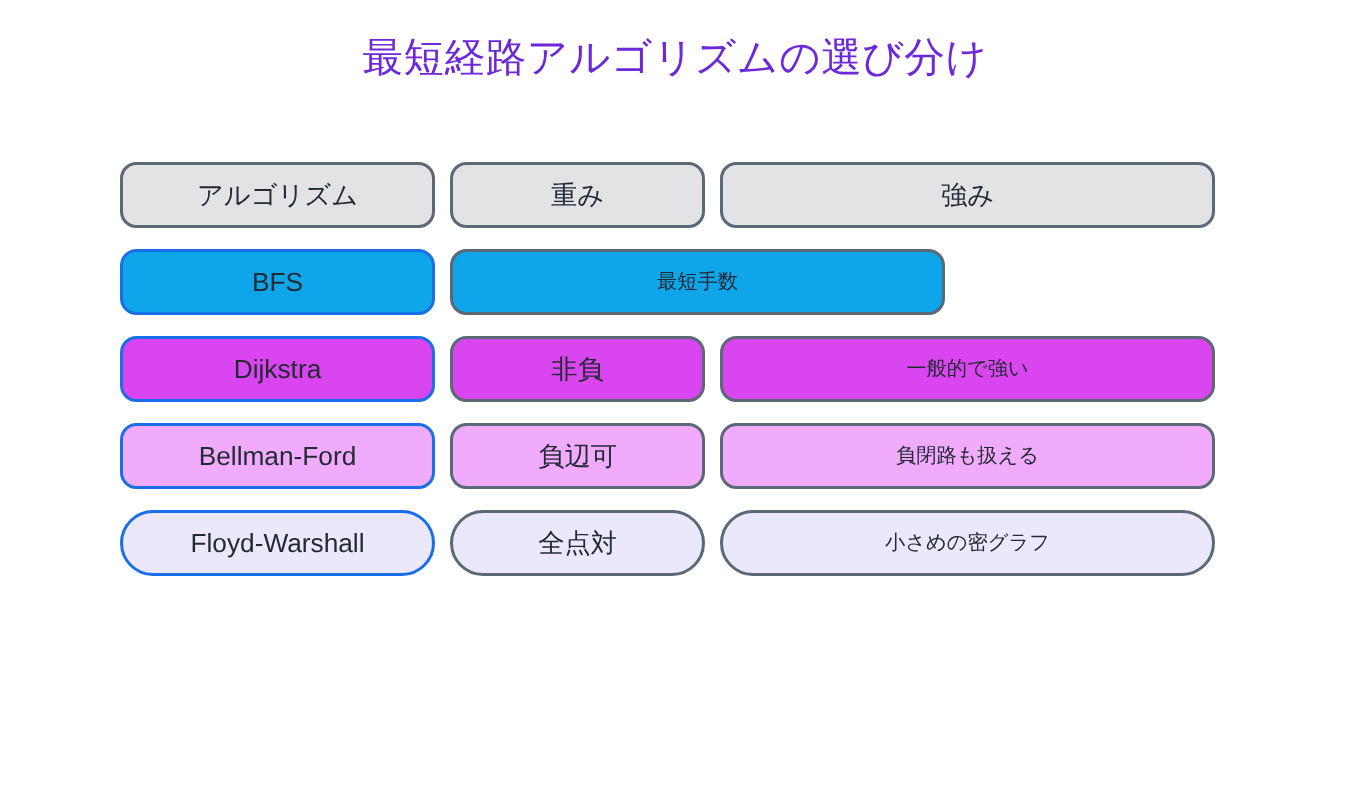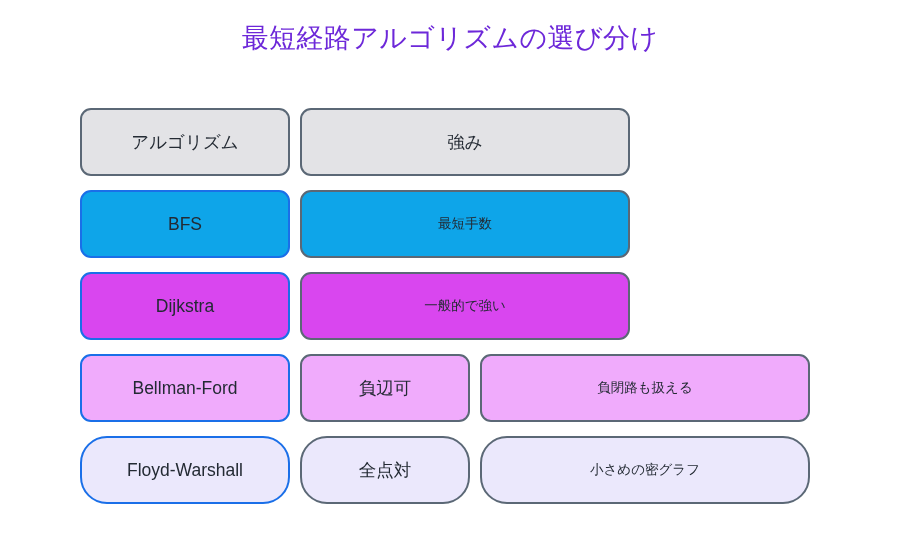--- a/index.html
+++ b/index.html
@@ -38,21 +38,21 @@
 
   .row {
     display: flex;
     align-items: flex-start;
     margin-bottom: 14px;
   }
   .row:last-child { margin-bottom: 0; }
 
   .cell {
     box-sizing: border-box;
-    height: 68px;
+    height: 44px;
     border-radius: 11px;
     border: 2px solid #5b6876;
     display: flex;
     align-items: center;
     justify-content: center;
     text-align: center;
     color: #232a33;
     background: #ffffff;
     padding: 0 6px;
     overflow: hidden;
@@ -80,30 +80,32 @@
 </style>
 </head>
 <body>
 
 <div id="page-title">最短経路アルゴリズムの選び分け</div>
 
 <div id="table">
 
   <div class="row row-header">
     <div class="cell col-algo">アルゴリズム</div>
+    <div class="cell col-weight">重み</div>
     <div class="cell col-strength">強み</div>
   </div>
 
   <div class="row row-data fill-blue">
     <div class="cell col-algo">BFS</div>
     <div class="cell col-strength">最短手数</div>
   </div>
 
   <div class="row row-data fill-pink">
     <div class="cell col-algo">Dijkstra</div>
+    <div class="cell col-weight">非負</div>
     <div class="cell col-strength">一般的で強い</div>
   </div>
 
   <div class="row row-data fill-green">
     <div class="cell col-algo">Bellman-Ford</div>
     <div class="cell col-weight">負辺可</div>
     <div class="cell col-strength">負閉路も扱える</div>
   </div>
 
   <div class="row row-data fill-lavender">

